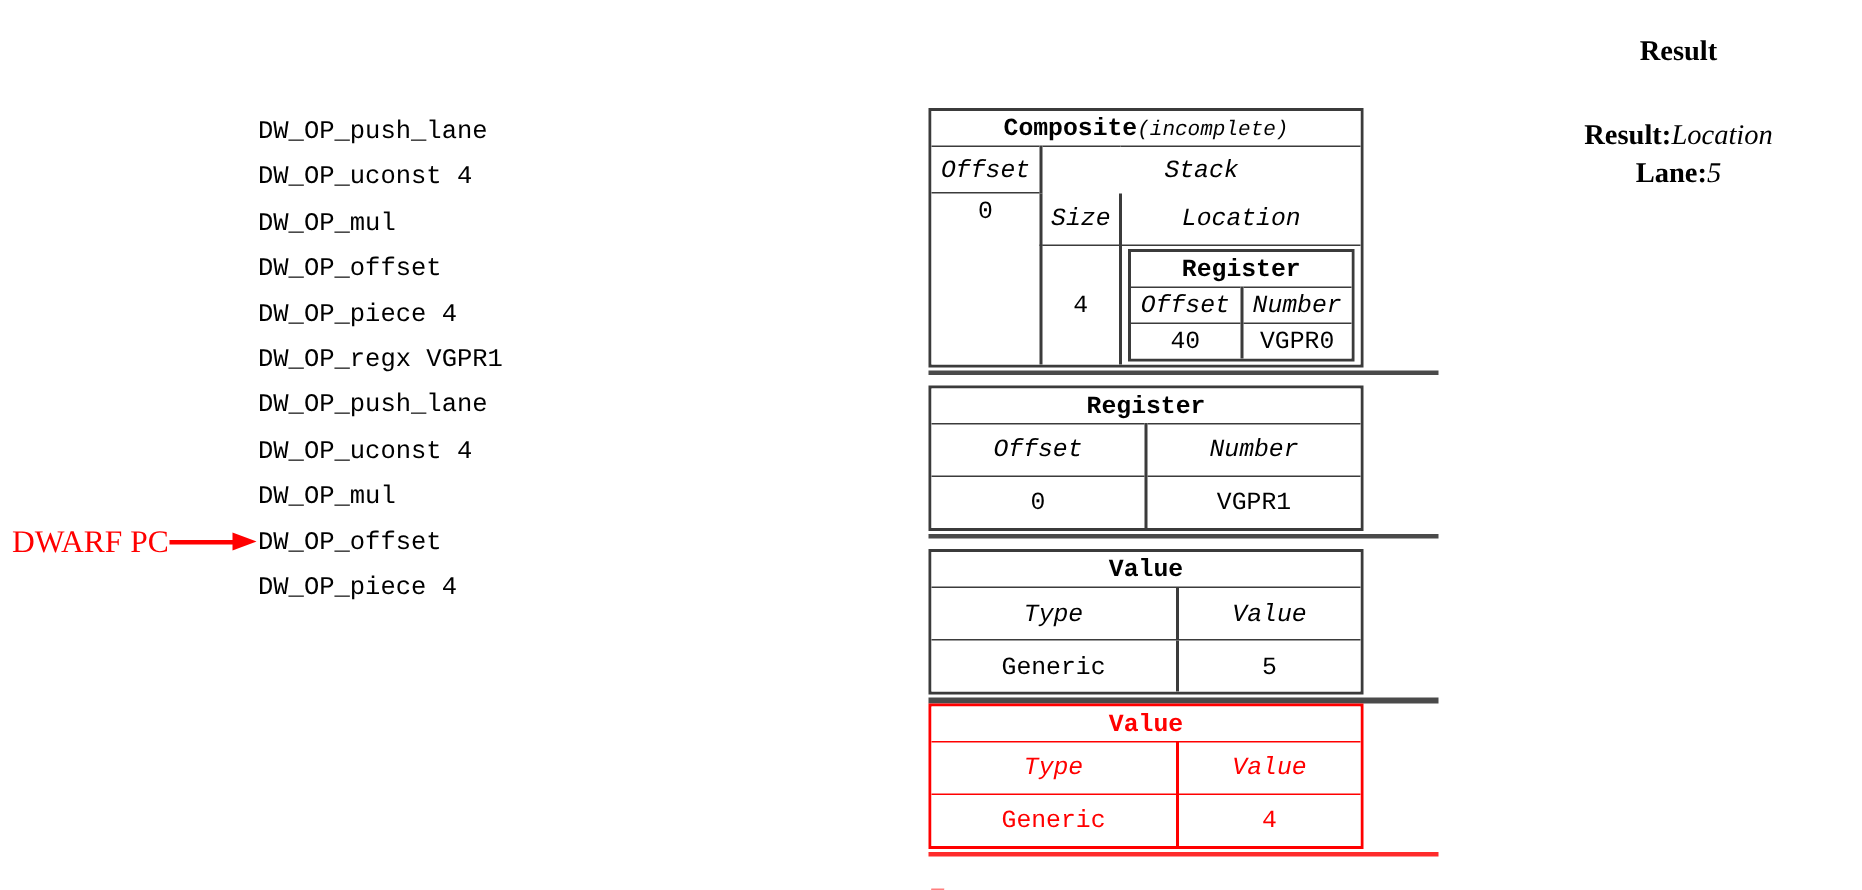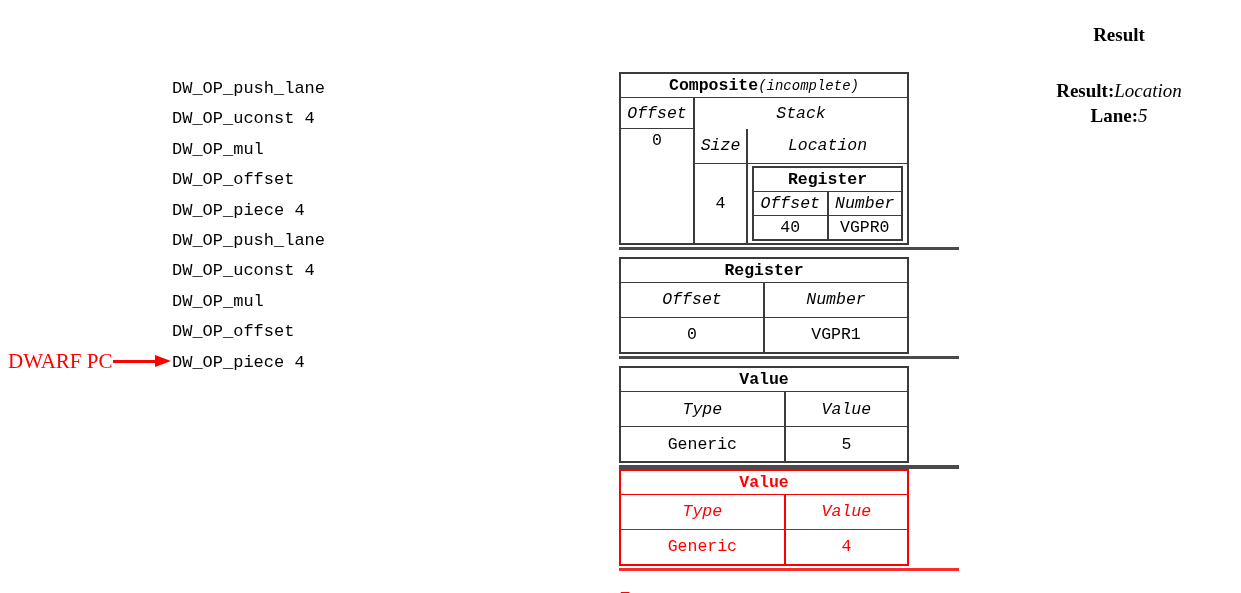--- a/index.html
+++ b/index.html
@@ -166,20 +166,21 @@
 <div class="canvas">
 
   <div class="col-head" id="head-context">Result</div>
 
   <div id="expression-list">
     <div class="expr-line">DW_OP_push_lane</div>
     <div class="expr-line">DW_OP_uconst 4</div>
     <div class="expr-line">DW_OP_mul</div>
     <div class="expr-line">DW_OP_offset</div>
     <div class="expr-line">DW_OP_piece 4</div>
+    <div class="expr-line">DW_OP_regx VGPR1</div>
     <div class="expr-line">DW_OP_push_lane</div>
     <div class="expr-line">DW_OP_uconst 4</div>
     <div class="expr-line">DW_OP_mul</div>
     <div class="expr-line">DW_OP_offset</div>
     <div class="expr-line">DW_OP_piece 4</div>
   </div>
 
   <div id="pc-marker">
     <span class="pc-label">DWARF PC</span>
     <span class="pc-arrow"></span>

